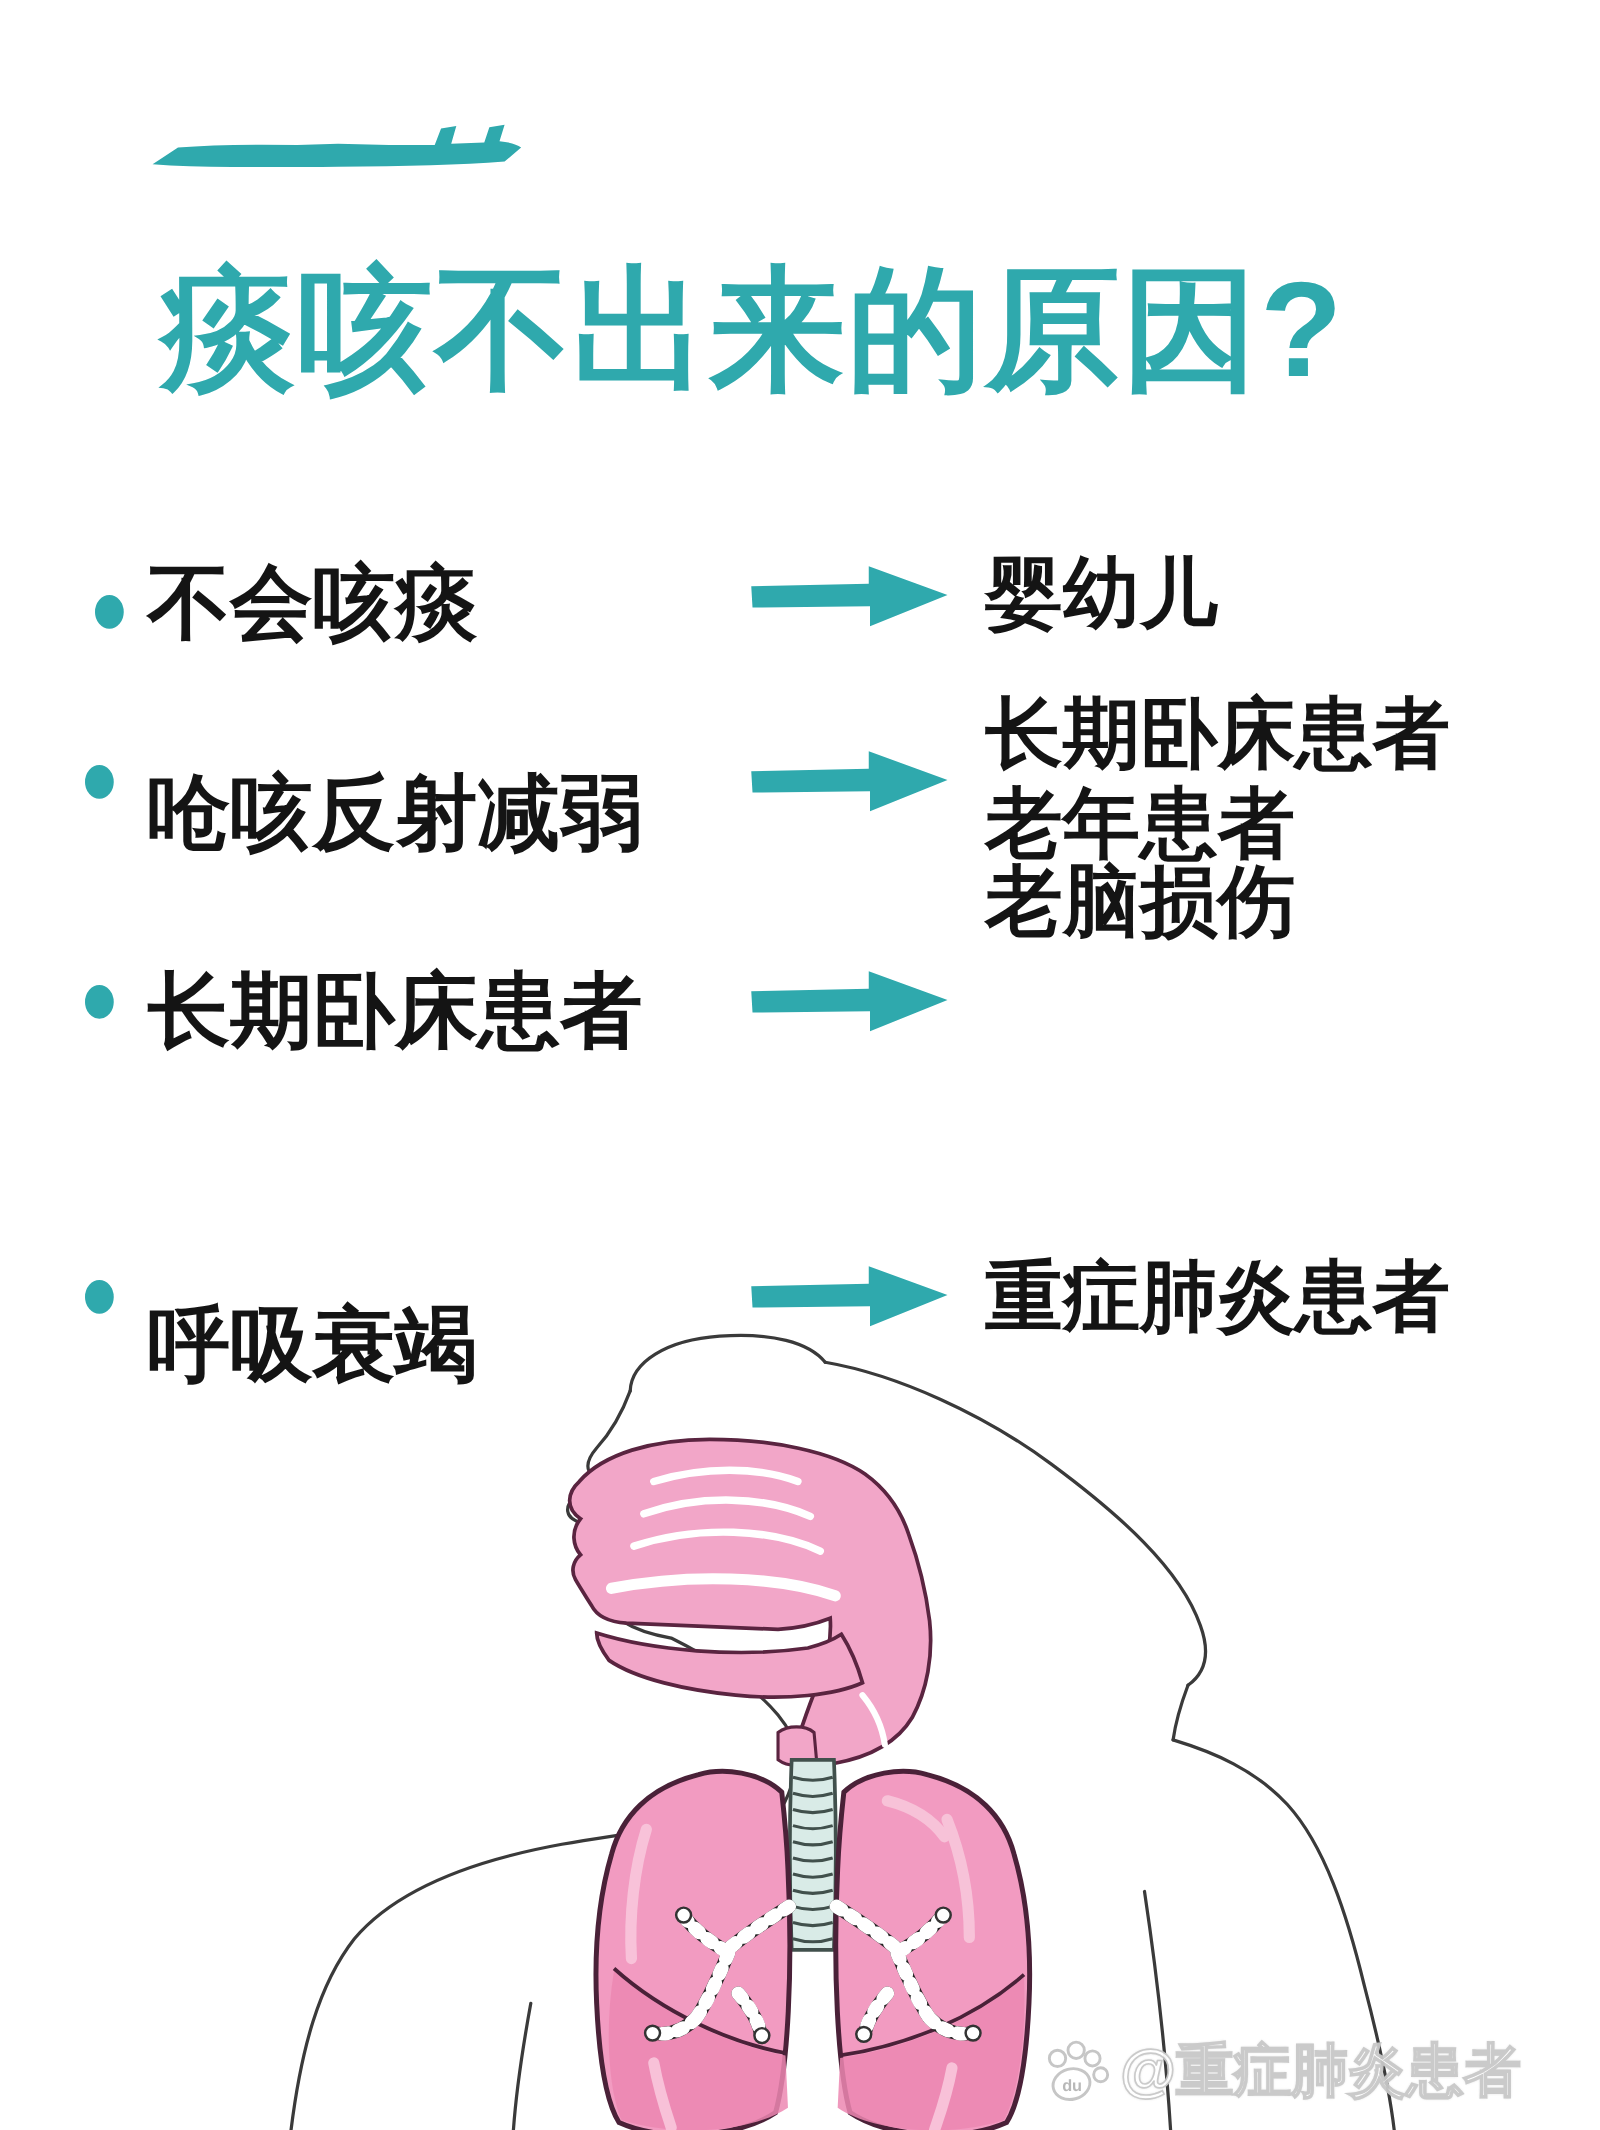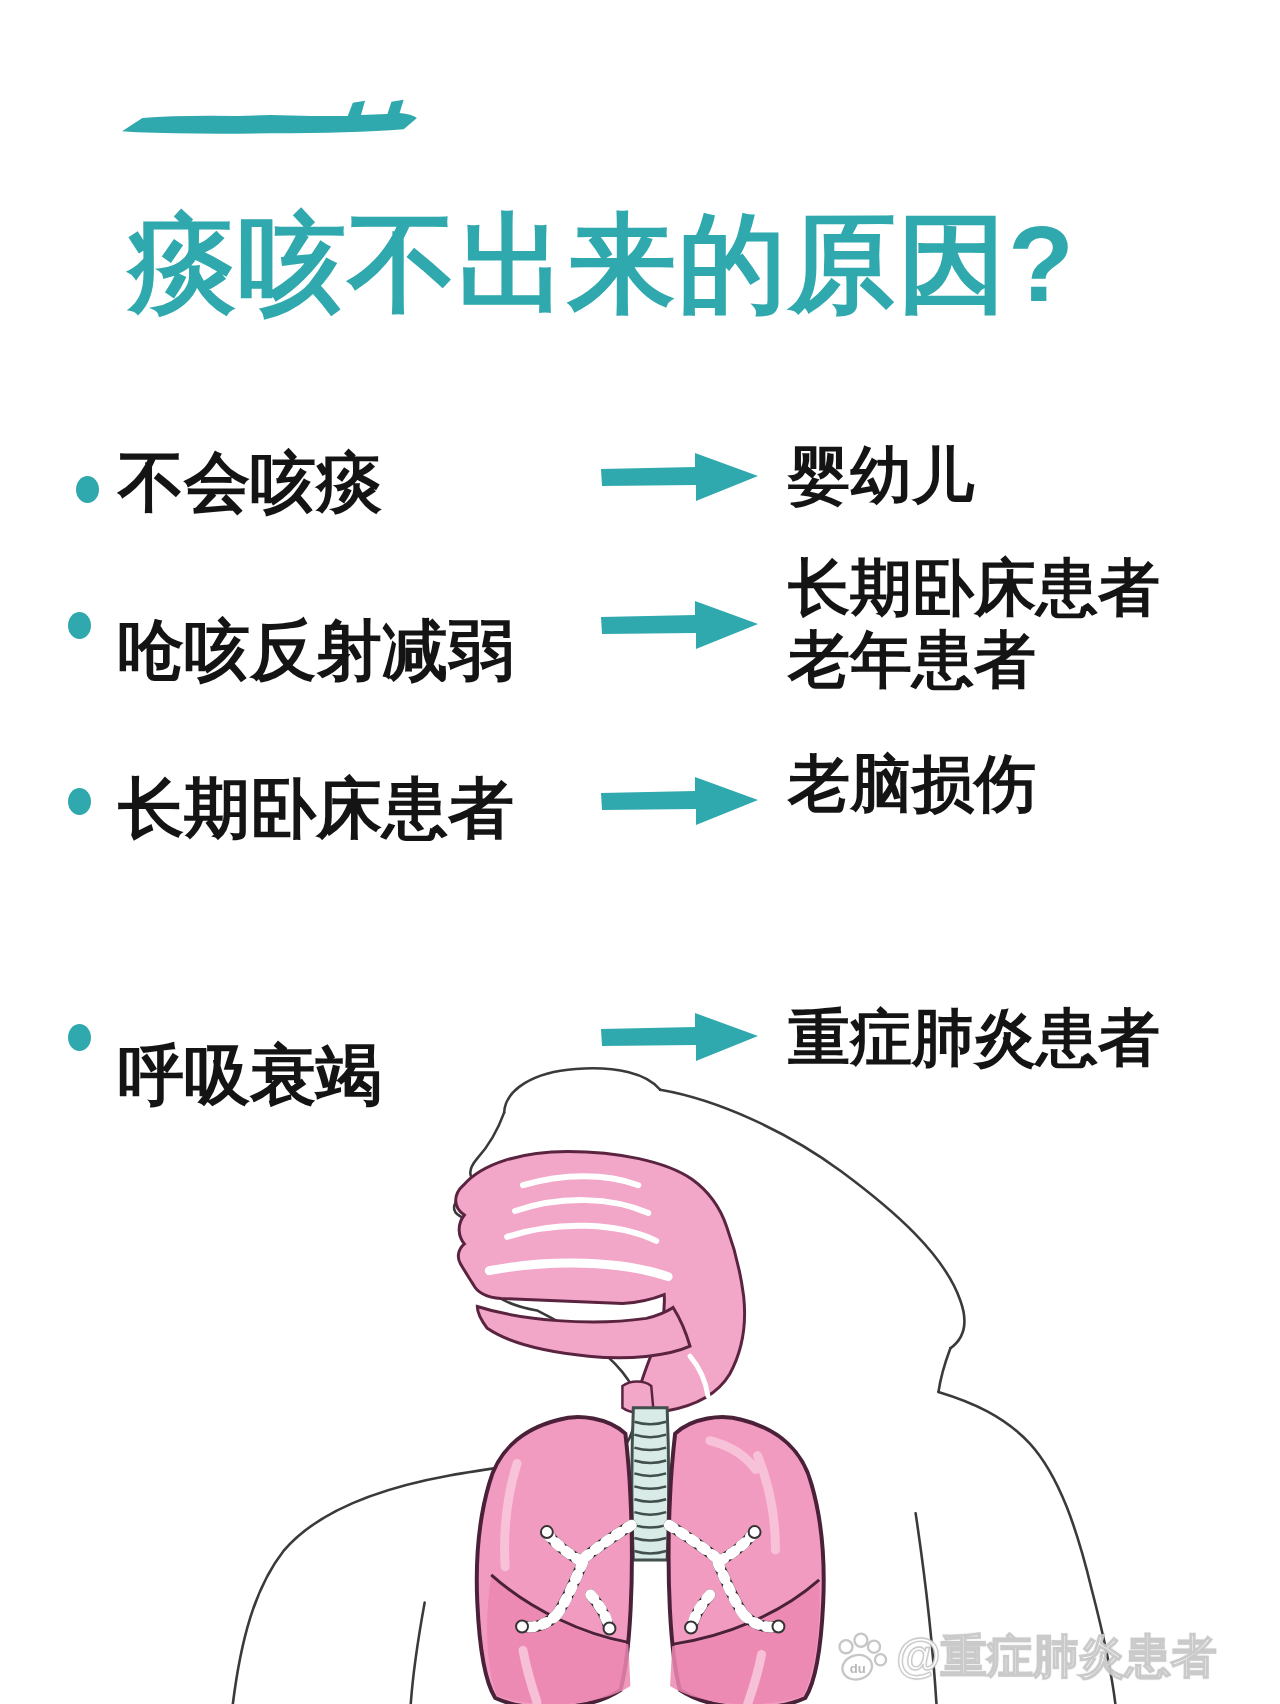--- a/index.html
+++ b/index.html
@@ -24,21 +24,21 @@
   .t1 { left:788px; top:440px; }
 
   .b2 { left:68px;  top:612px; }
   .l2 { left:118px; top:558px;margin-top:48px; }
   .a2 { left:598px; top:594px; }
   .t2 { left:788px; top:552px; }
 
   .b3 { left:68px;  top:788px; }
   .l3 { left:118px; top:764px; }
   .a3 { left:598px; top:770px; }
-  .t3 { left:788px; top:748px; }
+  .t3 { left:788px; top:690px;font-family:Liberation Mono, monospace; }
 
   .b4 { left:68px;  top:1024px; }
   .l4 { left:118px; top:1000px;margin-top:31px; }
   .a4 { left:598px; top:1006px; }
   .t4 { left:788px; top:1002px; }
 
   .anatomy { position:absolute; left:170px; top:1058px; width:1040px; height:646px; }
 
   .watermark { position:absolute; left:832px; top:1626px; display:flex; align-items:center;
                gap:8px; opacity:.95; }

